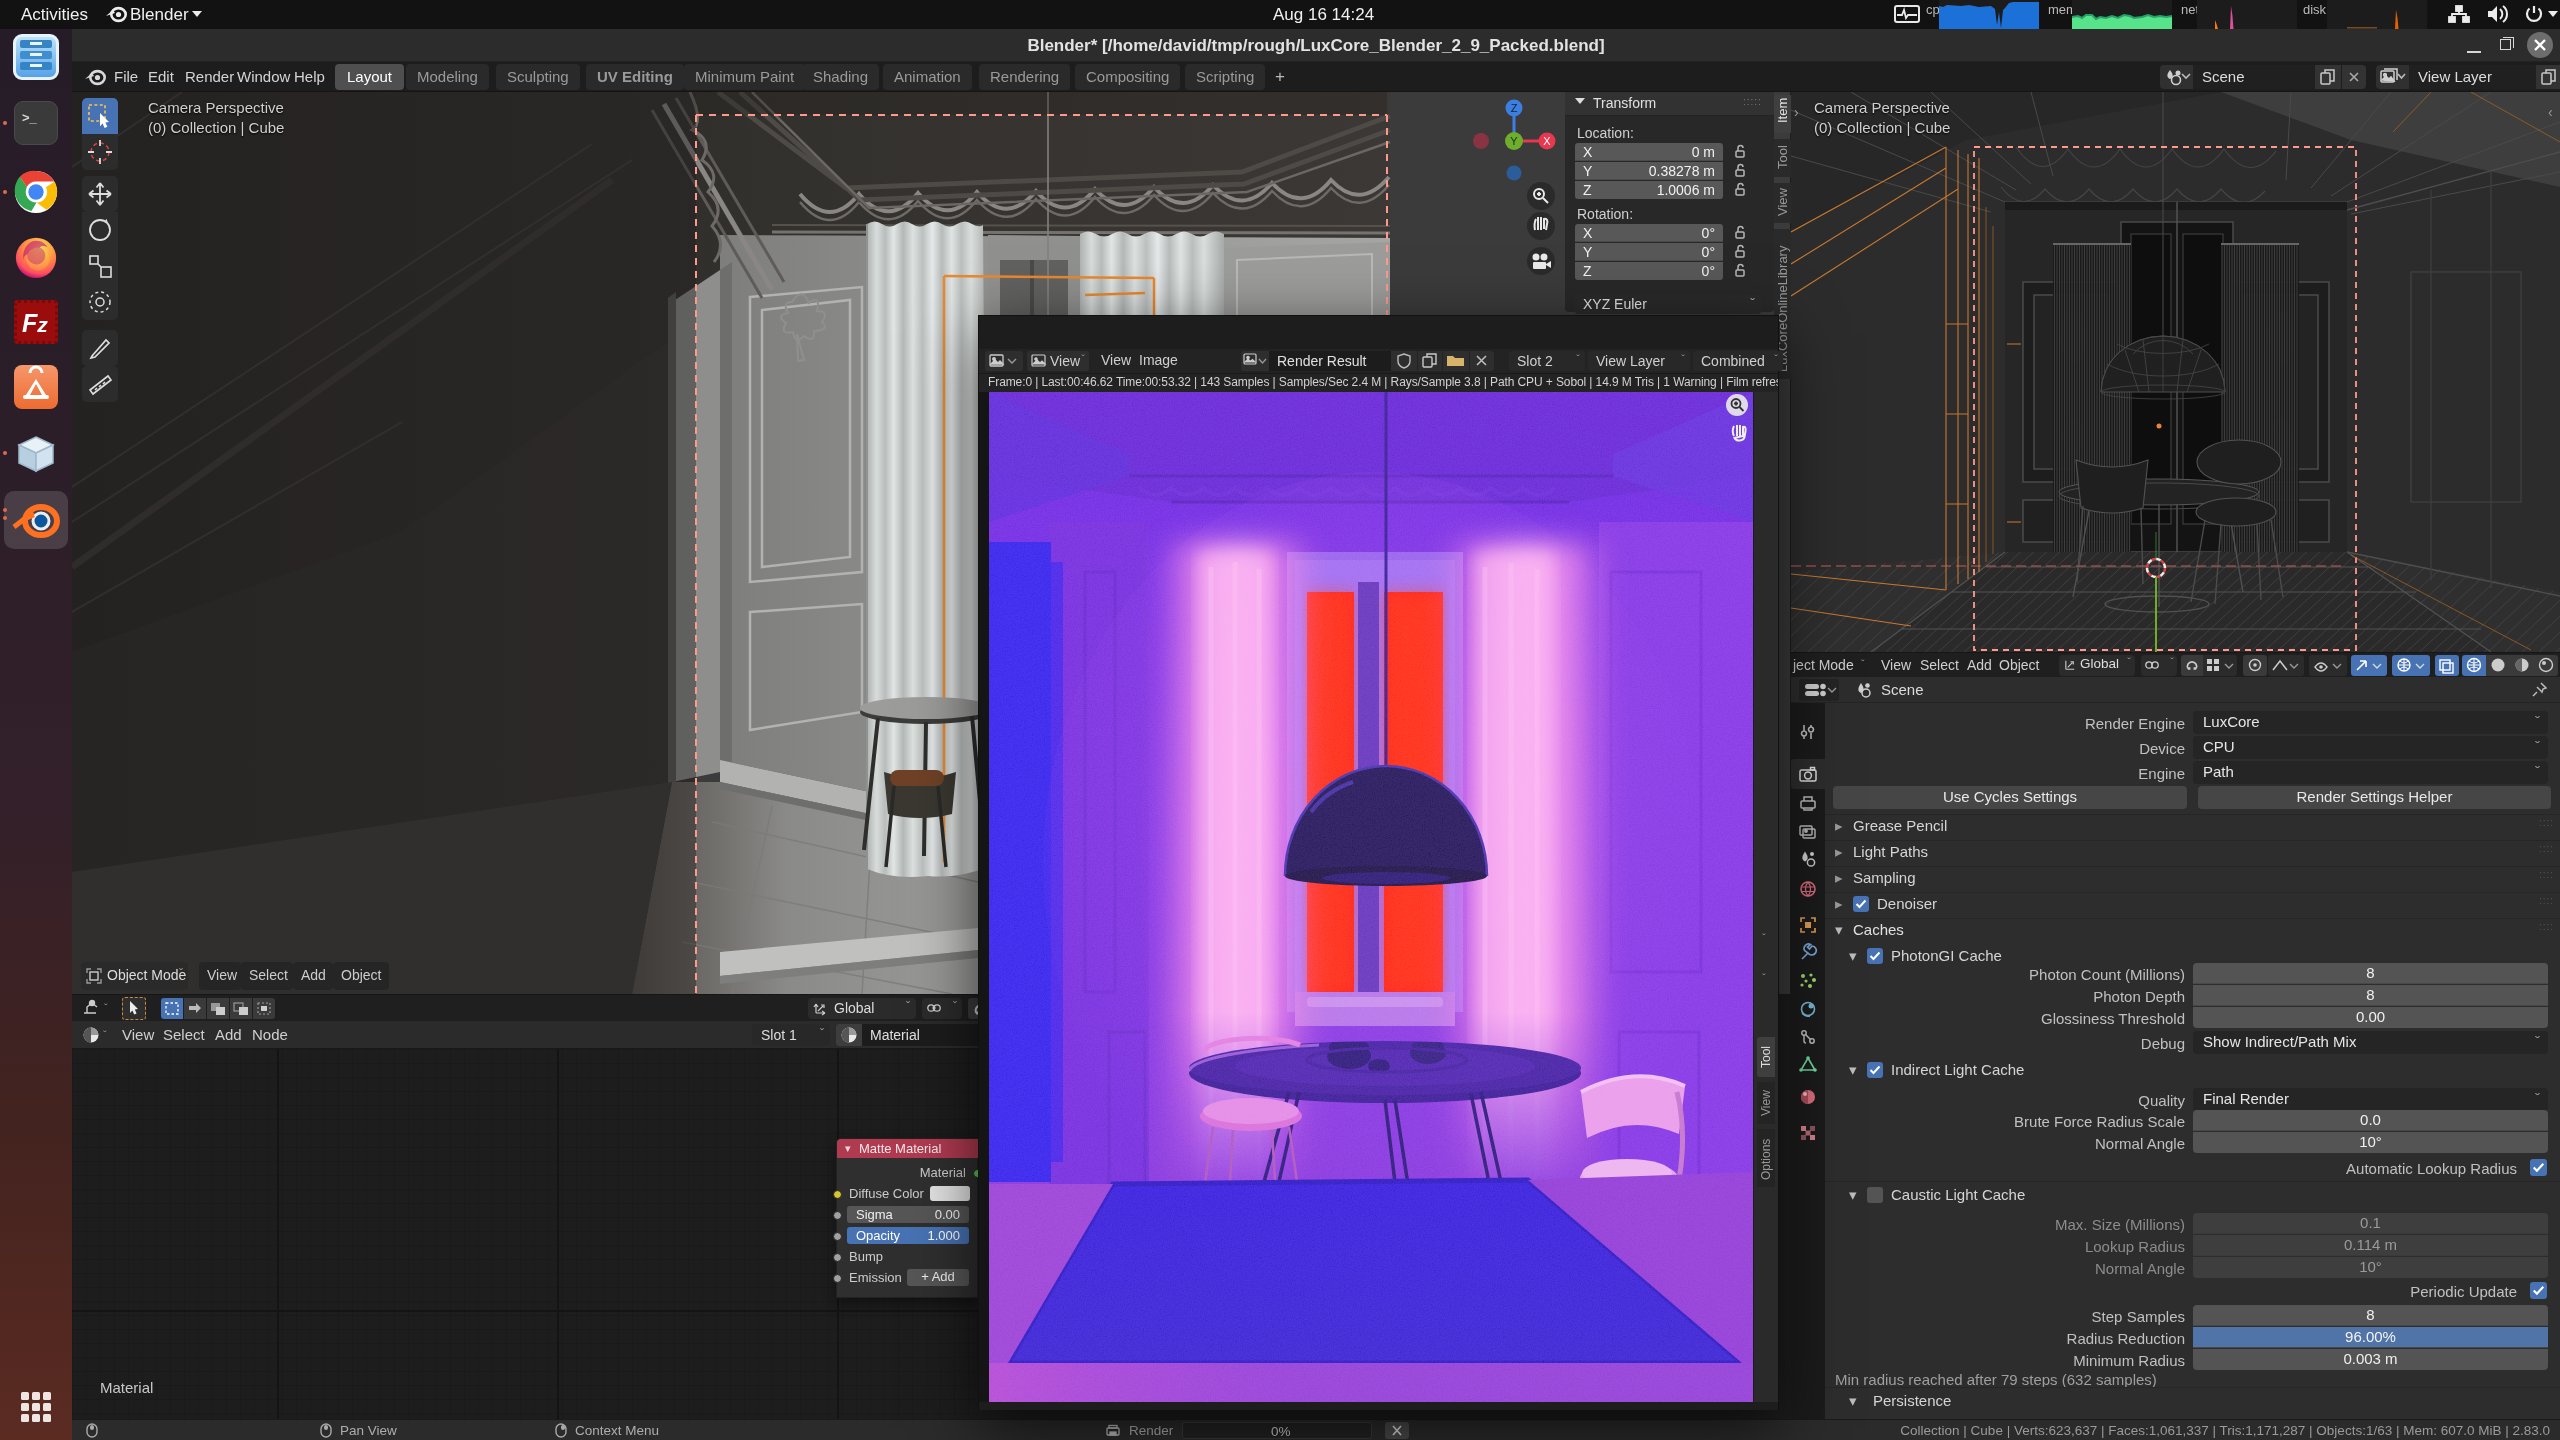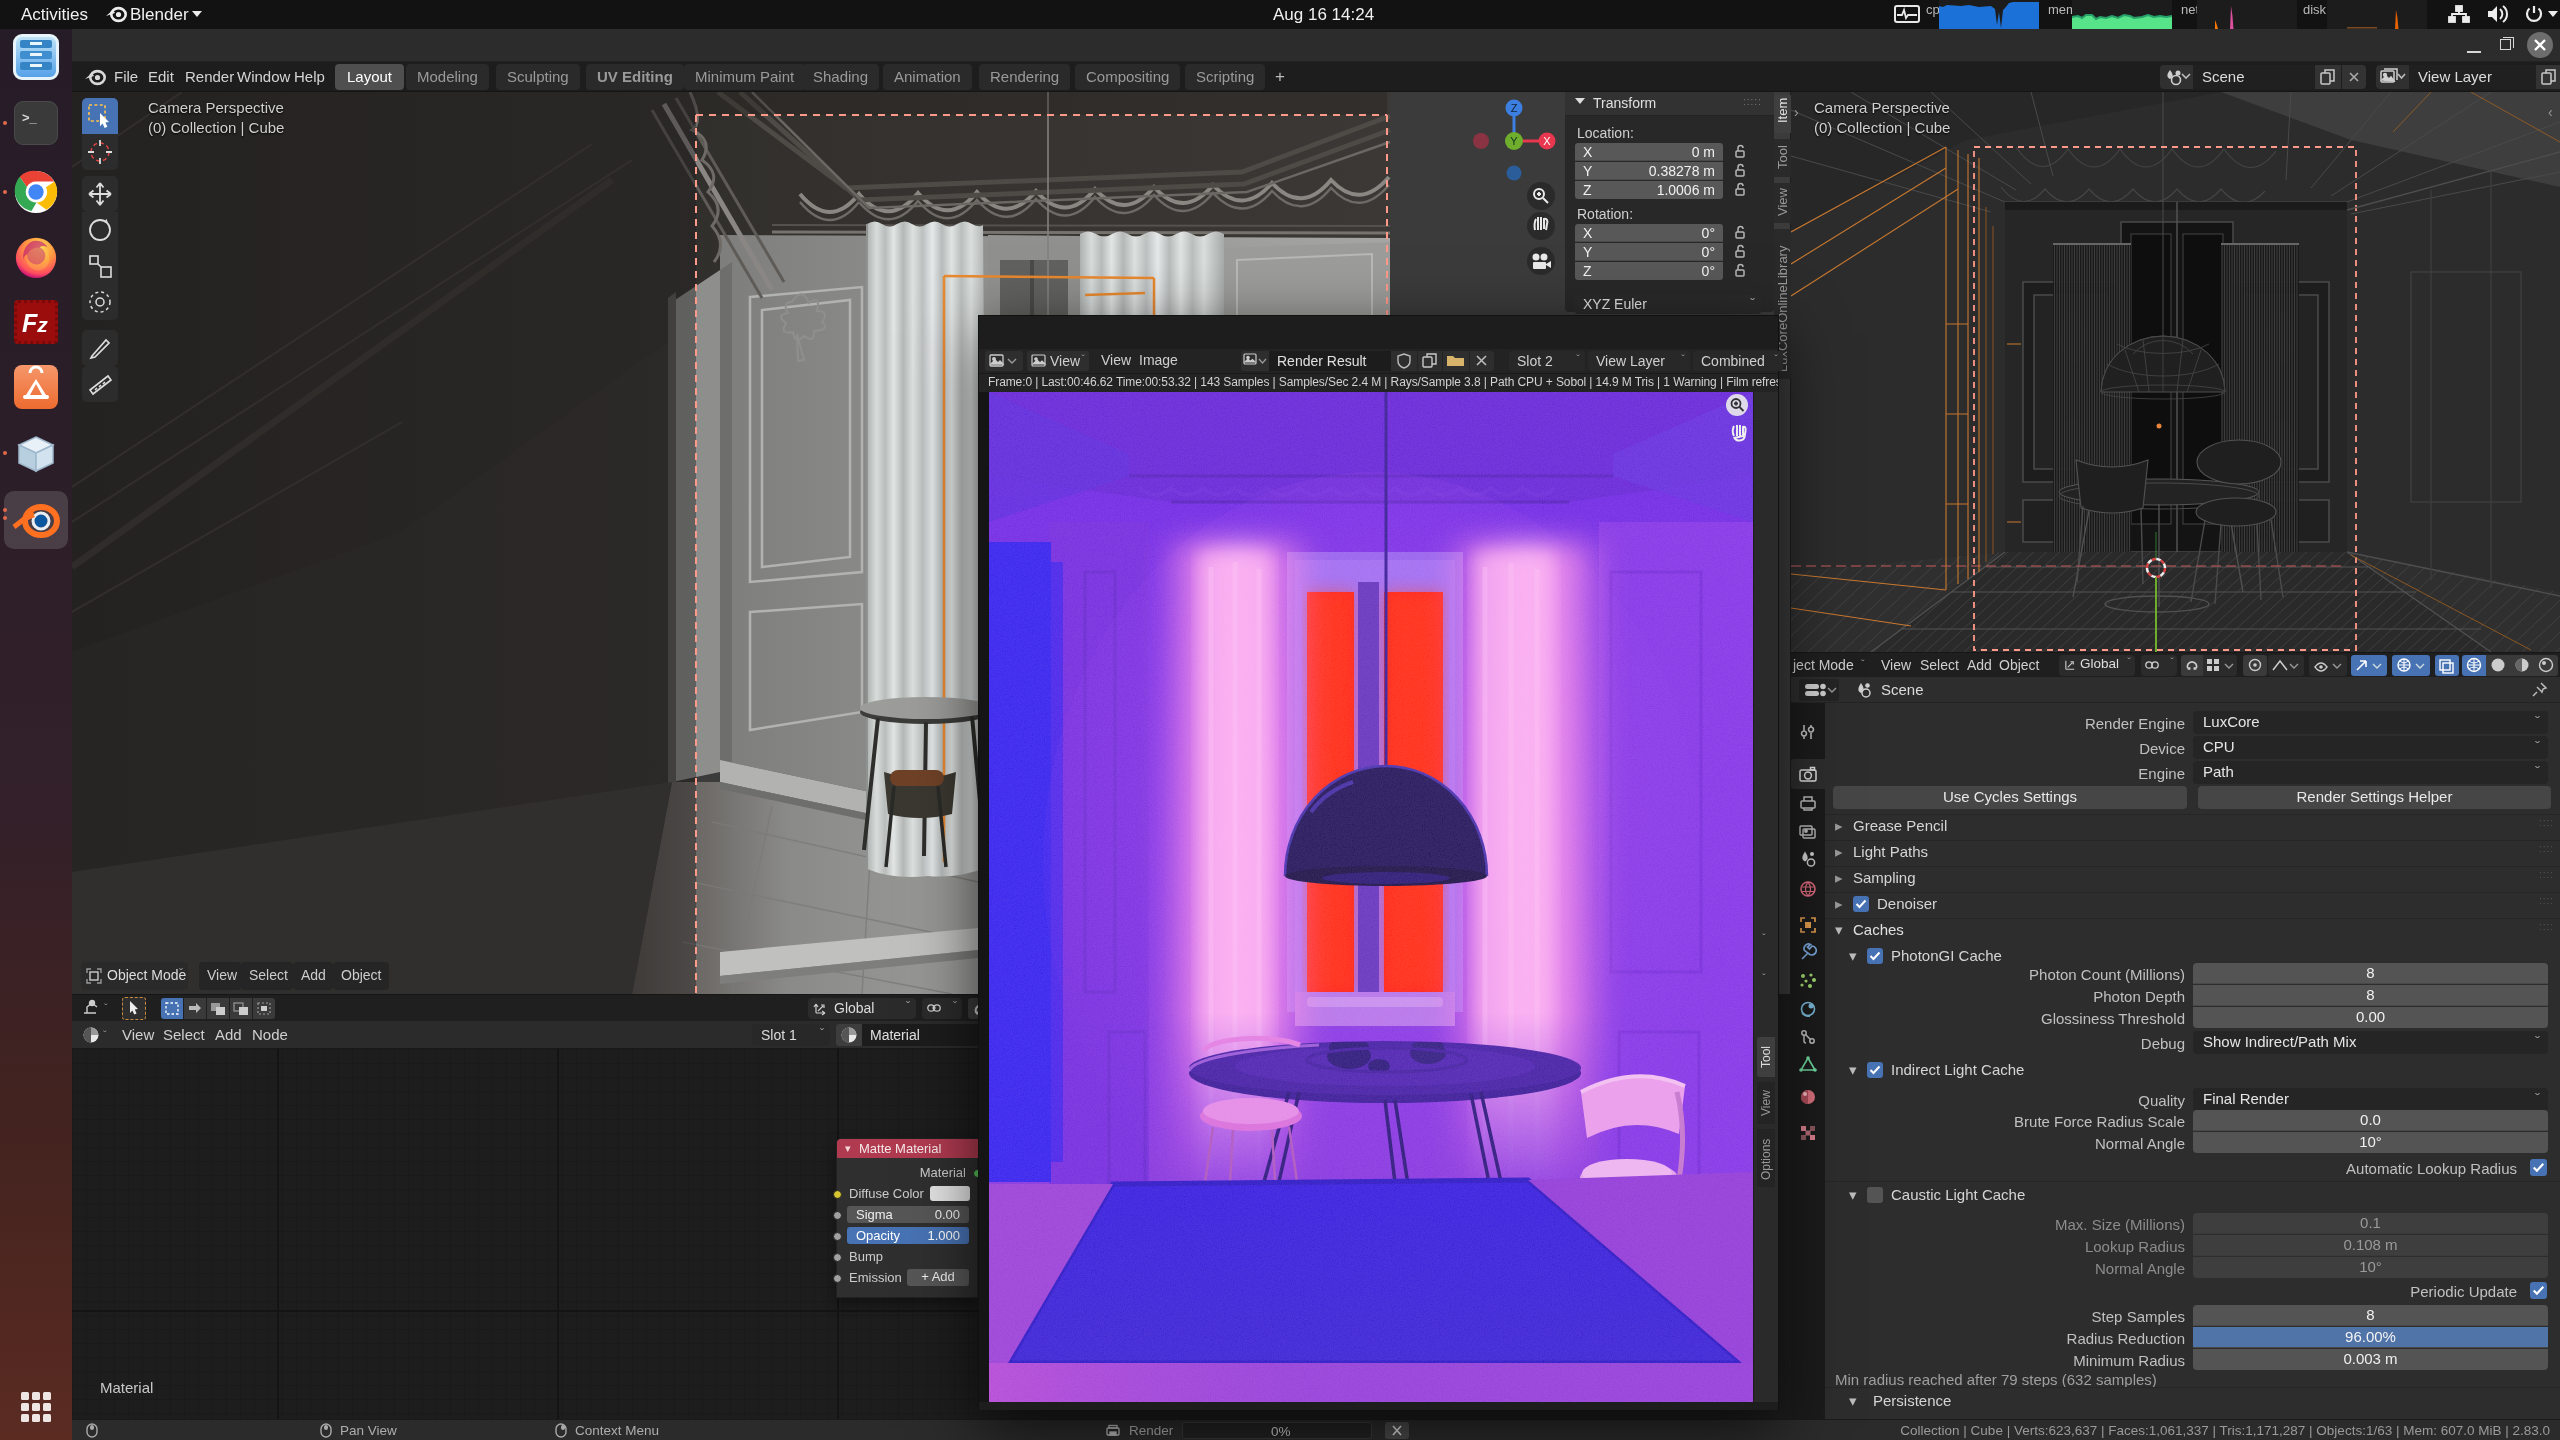--- a/index.html
+++ b/index.html
@@ -188,20 +188,21 @@
             <rect x="24" y="13" width="8" height="8" rx="1.5"></rect>
             <rect x="2" y="24" width="8" height="8" rx="1.5"></rect>
             <rect x="13" y="24" width="8" height="8" rx="1.5"></rect>
             <rect x="24" y="24" width="8" height="8" rx="1.5"></rect>
           </g>
         </svg>
  </div>
 </div>
 
 <div class="abs" style="left:72px;top:29px;width:2488px;height:33px;background:#2c2c2c;border-bottom:1px solid #222;">
+ <div class="abs" style="left:0;top:7px;width:2488px;text-align:center;color:#e2e2e2;font-weight:bold;font-size:17px;">Blender* [/home/david/tmp/rough/LuxCore_Blender_2_9_Packed.blend]</div>
  <div class="abs" style="left:2395px;top:22px;width:14px;height:2px;background:#d8d8d8;"></div>
  <div class="abs" style="left:2428px;top:10px;width:11px;height:11px;border:1.5px solid #d8d8d8;"></div>
       <div class="abs" style="left:2431px;top:8px;width:11px;height:11px;border-top:1.5px solid #d8d8d8;border-right:1.5px solid #d8d8d8;"></div>
  <div class="abs" style="left:2455px;top:3px;width:26px;height:26px;border-radius:13px;background:#6d6d6d;">
         <svg width="26" height="26" viewBox="0 0 26 26">
           <path d="M8 8 L18 18 M18 8 L8 18" stroke="#fff" stroke-width="2.4"></path>
         </svg>
       </div>
 </div>
 
@@ -1256,21 +1257,21 @@
             <path d="M3.5 8 l3 3 6-6.5" stroke="#fff" stroke-width="2" fill="none"></path>
           </svg>
         </div>
   <div class="sep" style="top:478px;"></div>
   <span class="tri" style="left:24px;top:483px;color:#bbb;">▾</span>
   <div class="abs" style="left:42px;top:484px;width:16px;height:16px;background:#545454;border-radius:3px;"></div>
   <span style="position:absolute;left:66px;top:483px;color:#d5d5d5;">Caustic Light Cache</span>
   <div class="plabel dim" style="top:513px;">Max. Size (Millions)</div>
   <div class="pfield dimf" style="top:510px;border-radius:4px 4px 0 0;border-bottom:1px solid #3a3a3a;"><span style="position:relative;top:1px;">0.1</span></div>
   <div class="plabel dim" style="top:535px;">Lookup Radius</div>
-  <div class="pfield dimf" style="top:532px;border-bottom:1px solid #3a3a3a;"><span style="position:relative;top:1px;">0.108 m</span></div>
+  <div class="pfield dimf" style="top:532px;border-bottom:1px solid #3a3a3a;"><span style="position:relative;top:1px;">0.114 m</span></div>
   <div class="plabel dim" style="top:557px;">Normal Angle</div>
   <div class="pfield dimf" style="top:554px;border-radius:0 0 4px 4px;"><span style="position:relative;top:1px;">10°</span></div>
   <div class="plabel" style="top:580px;width:692px;">Periodic Update</div>
   <div class="chk" style="left:705px;top:579px;width:17px;height:17px;">
           <svg width="17" height="17" viewBox="0 0 16 16">
             <path d="M3.5 8 l3 3 6-6.5" stroke="#fff" stroke-width="2" fill="none"></path>
           </svg>
         </div>
   <div class="plabel" style="top:605px;">Step Samples</div>
   <div class="pfield" style="top:602px;border-radius:4px 4px 0 0;border-bottom:1px solid #484848;"><span style="position:relative;top:1px;">8</span></div>

